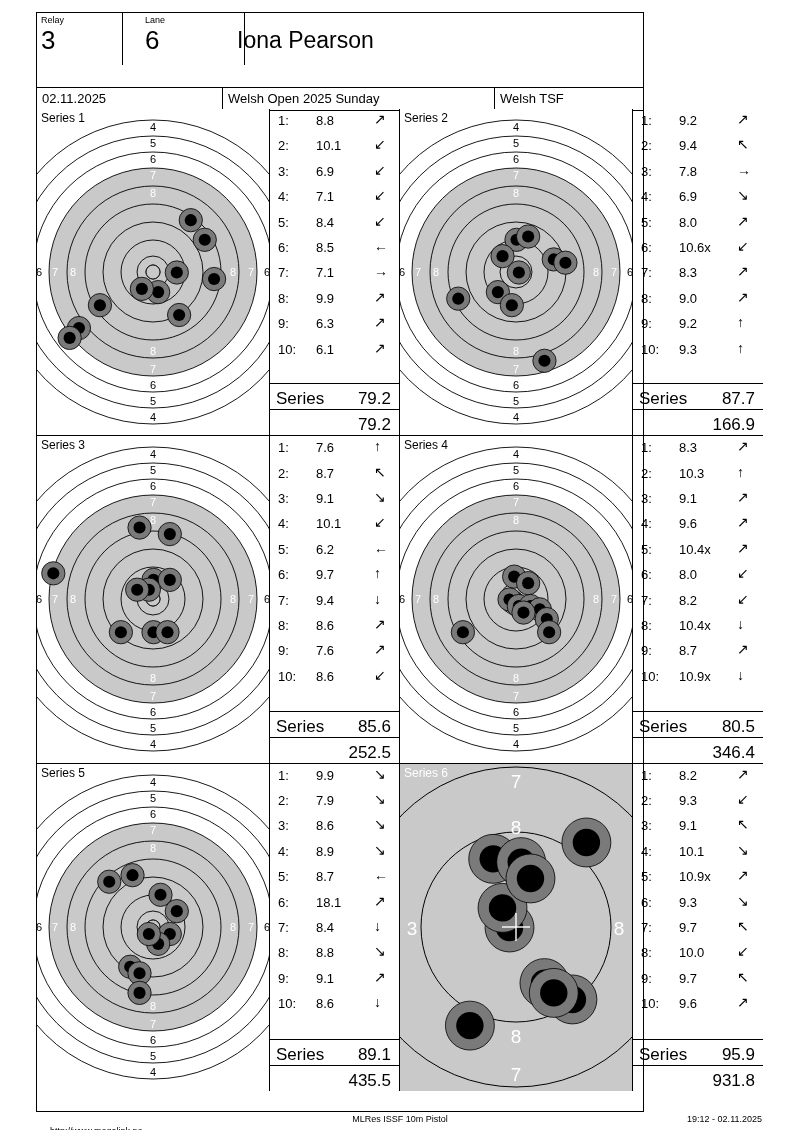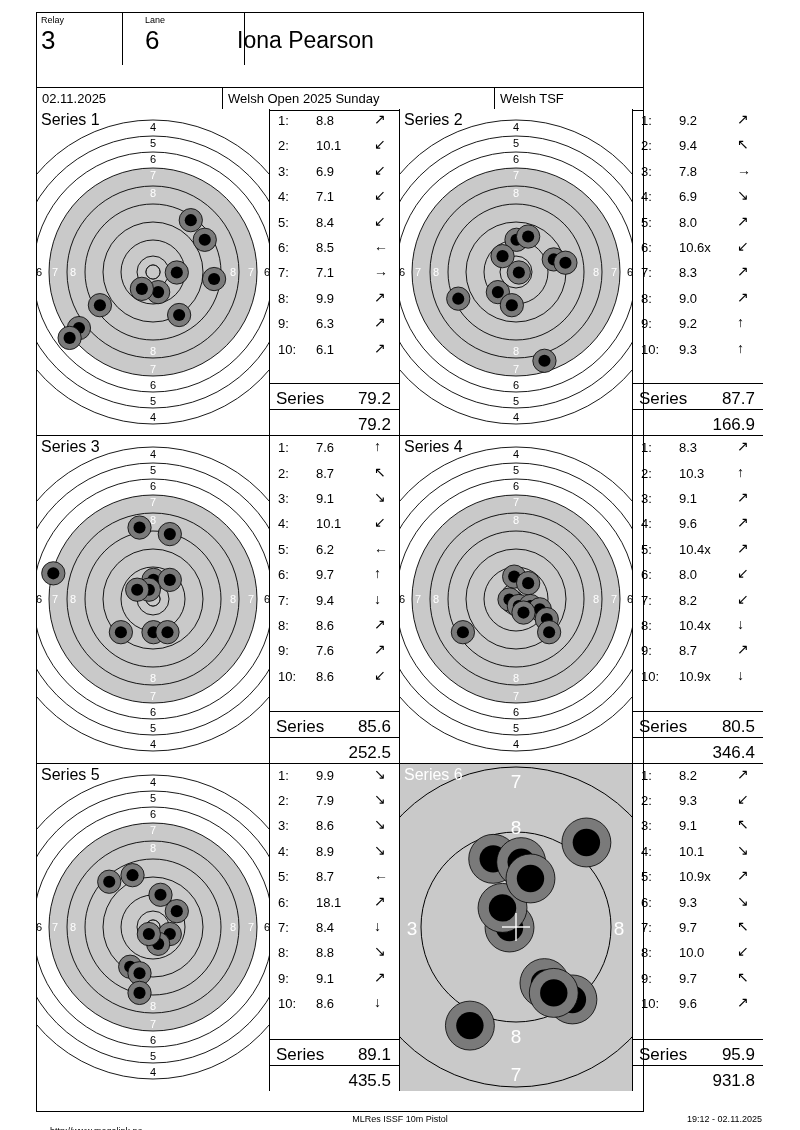--- a/index.html
+++ b/index.html
@@ -44,21 +44,21 @@
   
   .grid{position:absolute;left:0;top:96px;width:726px;height:982px;}
   .srow{position:relative;width:100%;height:327.3px;border-bottom:1px solid #000;box-sizing:border-box;}
   .srow:last-child{border-bottom:none;}
   .half{position:absolute;top:0;height:100%;width:363px;box-sizing:border-box;}
   .half.right{left:363px;}
   .half.left{left:0;}
   .target-box{position:absolute;left:0;top:0;width:233px;height:100%;border-right:1px solid #000;box-sizing:border-box;overflow:hidden;}
   .shots-box{position:absolute;left:233px;top:0;width:130px;height:100%;box-sizing:border-box;border-right:1px solid #000;}
   .half.right .shots-box{border-right:none;}
-  .series-label{position:absolute;left:4px;top:2px;font-size:16px;z-index:6;}
+  .series-label{position:absolute;left:4px;top:2px;font-size:12px;z-index:6;}
   .series-label.white{color:#fff;}
 
   .shot-line{position:relative;height:25.4px;font-size:13px;}
   .sh-idx{position:absolute;left:8px;top:4px;}
   .sh-val{position:absolute;left:46px;top:4px;width:48px;text-align:left;}
   .sh-arr{position:absolute;left:104px;top:2px;font-size:14px;}
   .sum-line{position:absolute;left:0;width:100%;box-sizing:border-box;border-top:1px solid #000;height:26px;font-size:17px;}
   .sum-line .lbl{position:absolute;left:6px;top:5px;}
   .sum-line .val{position:absolute;right:8px;top:5px;}
   .sum1{bottom:26px;}

